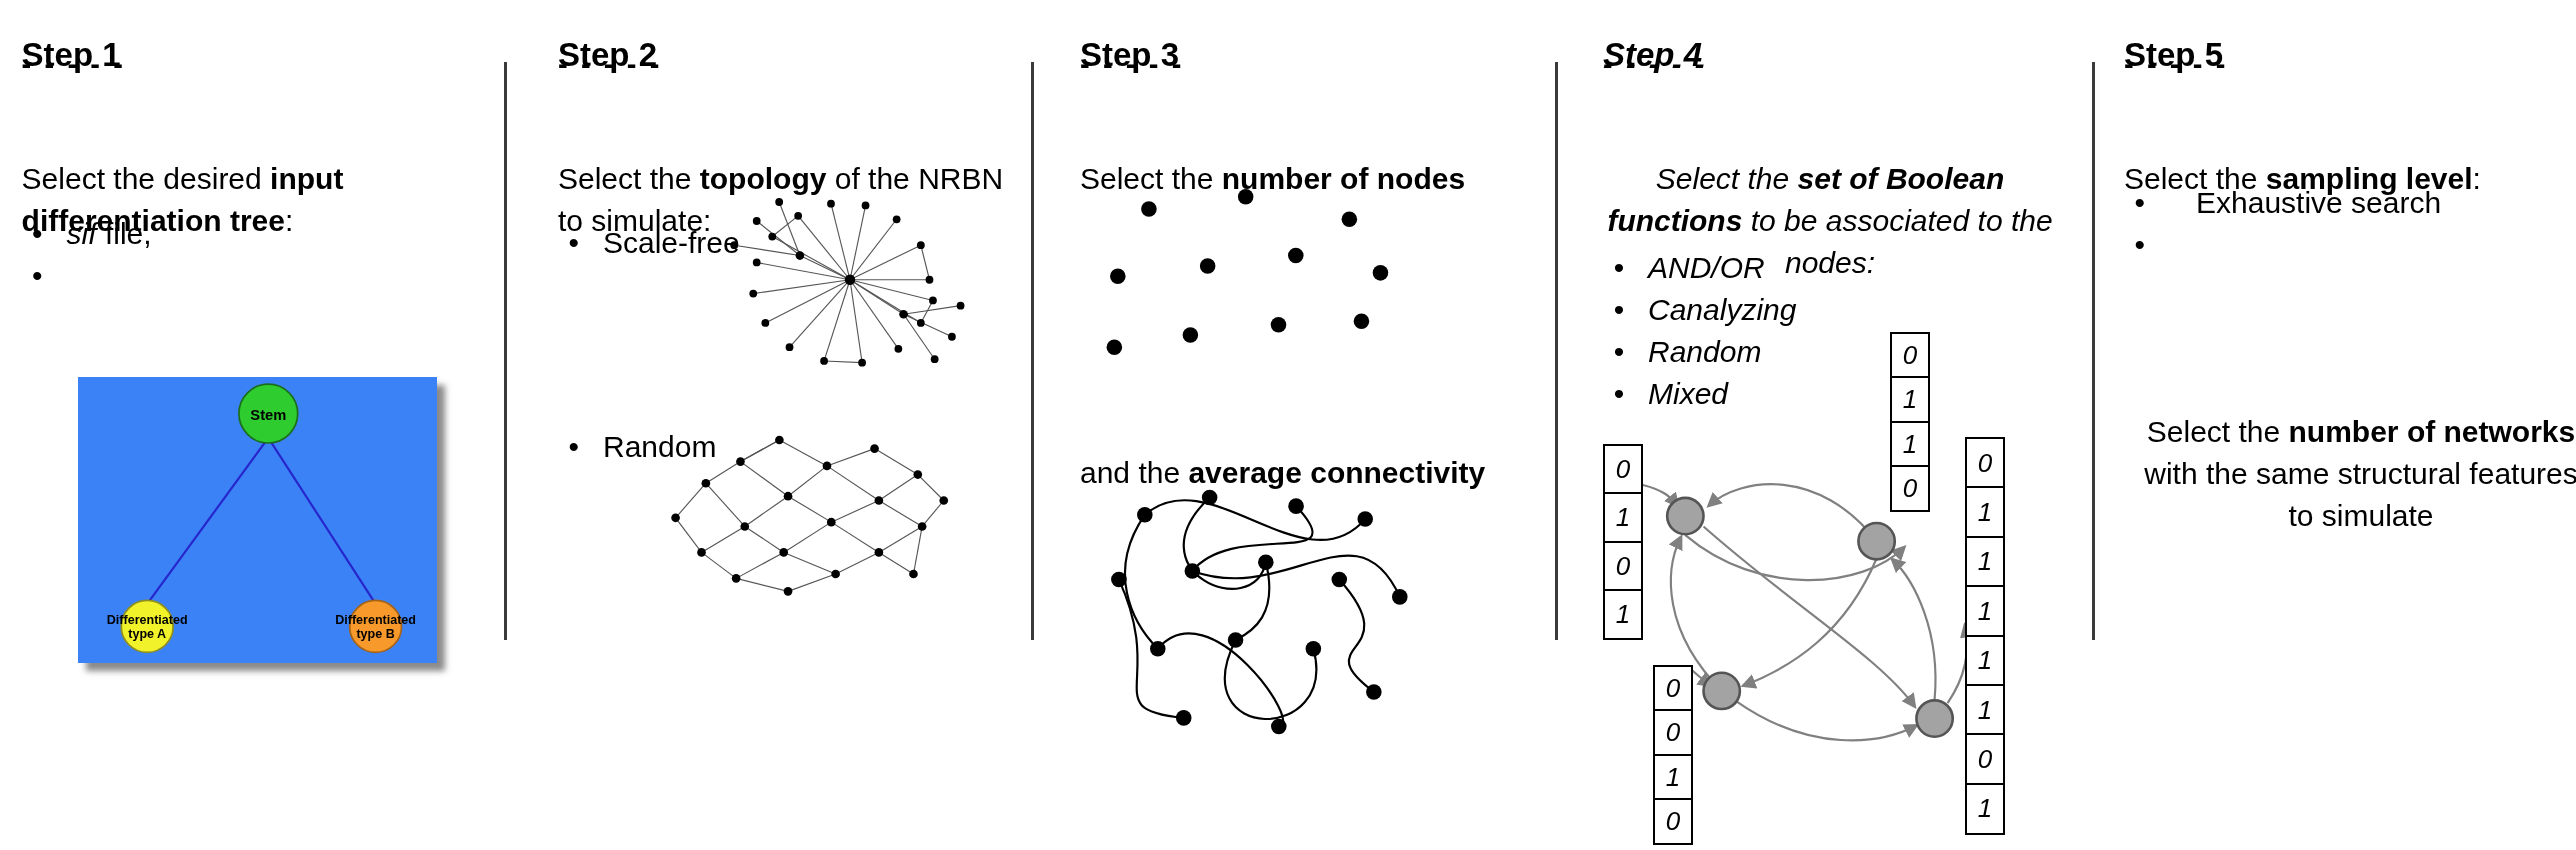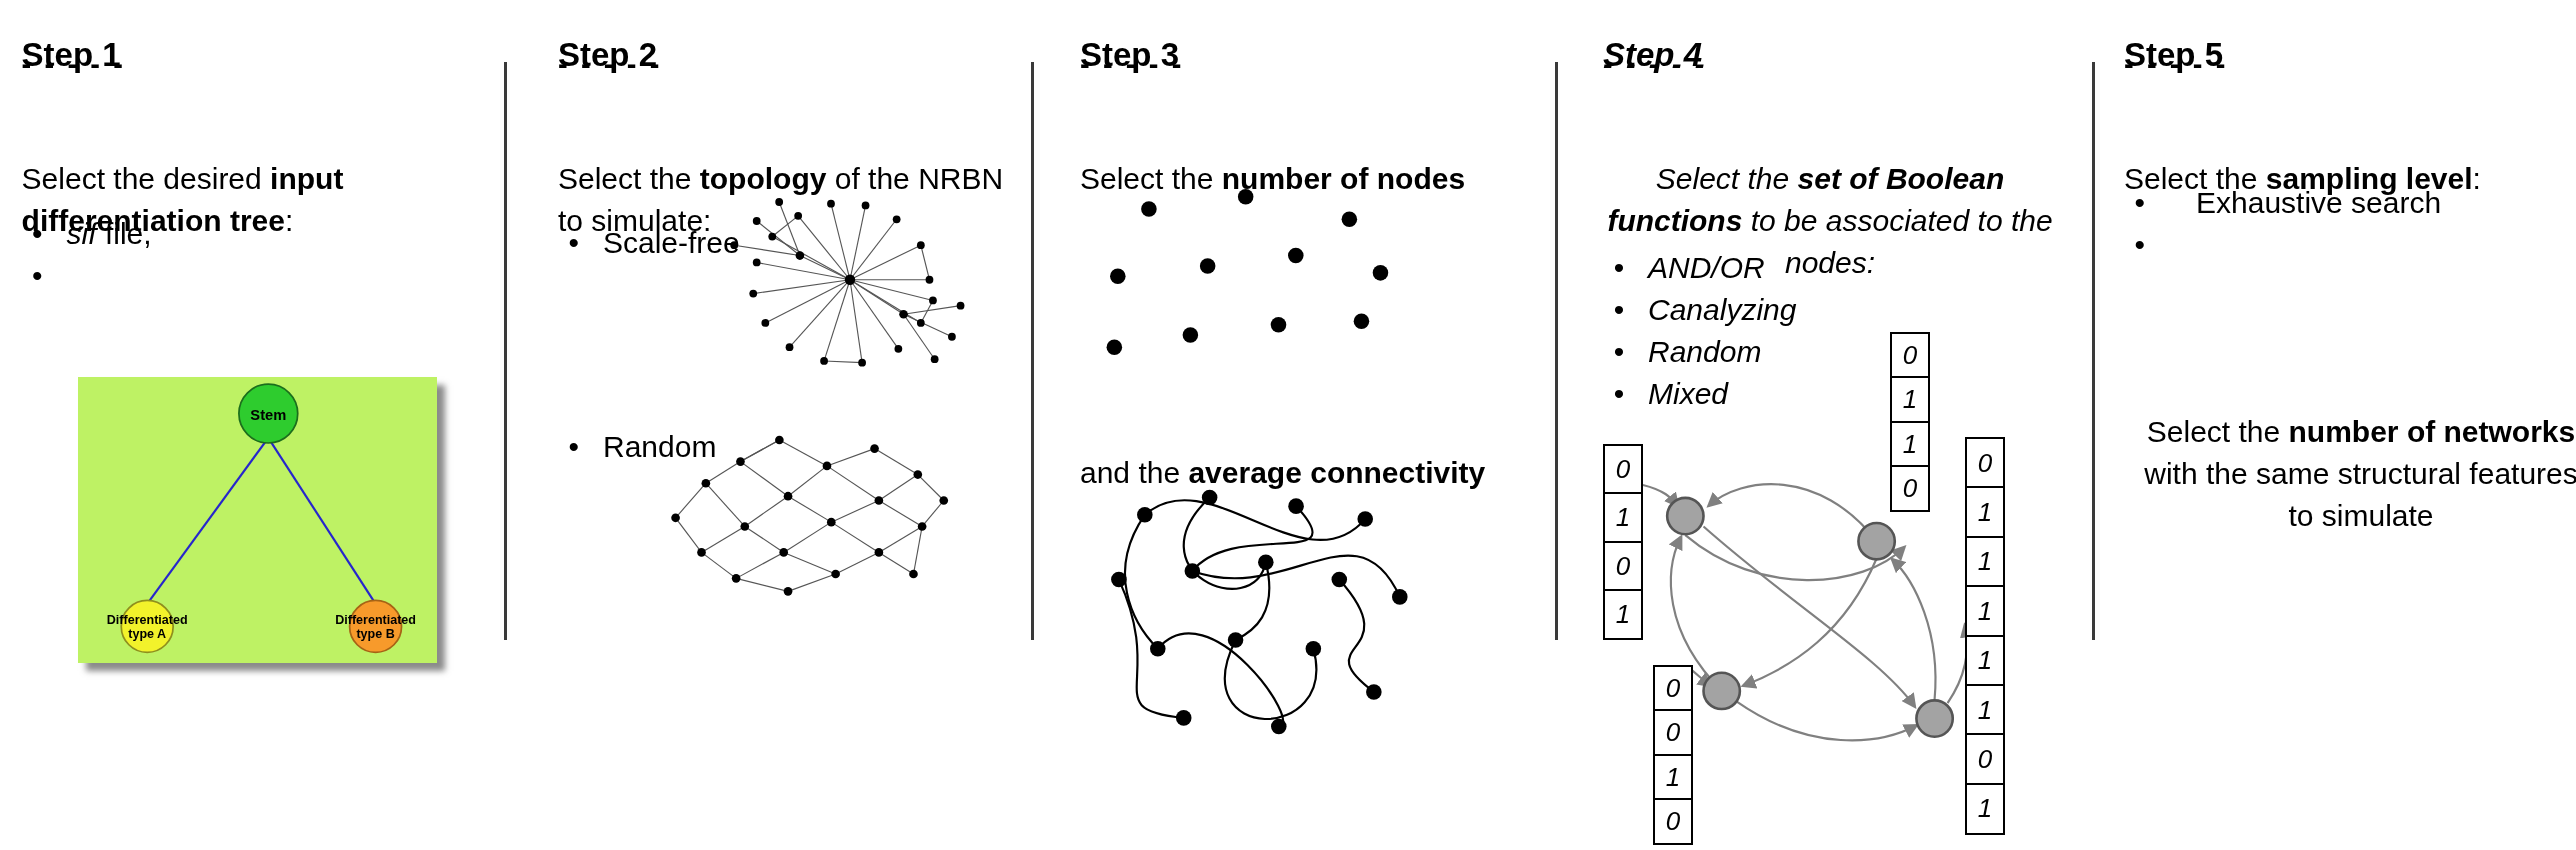--- a/index.html
+++ b/index.html
@@ -34,21 +34,21 @@
   #s1 .bullets{top:213px;} #s1 .txt{max-width:294px;}
   #s4 .bullets{top:247px;}
   #s5 .bullets{top:182px;} #s5 .txt{max-width:372px;margin-left:27px;}
   .sbullet{position:absolute;display:flex;font-size:30px;line-height:42px;}
   #b-scalefree{top:222px;left:0;}
   #b-random{top:426px;left:0;}
 
   
   .tree-box{
     position:absolute;left:56px;top:377px;width:359px;height:286px;
-    background:#bef264;box-shadow:7.8px 7.8px 6px rgba(110,110,110,.8);
+    background:#3b82f6;box-shadow:7.8px 7.8px 6px rgba(110,110,110,.8);
   }
   .tree-box svg{display:block;}
   .tree-box text{font-family:"Liberation Sans",sans-serif;font-weight:bold;}
 
   
   .fig{position:absolute;}
   #fig-scalefree{left:145px;top:183px;}
   #fig-random{left:100px;top:414px;}
   #fig-dots{left:10.4px;top:183px;}
   #fig-tangle{left:0px;top:467px;}

